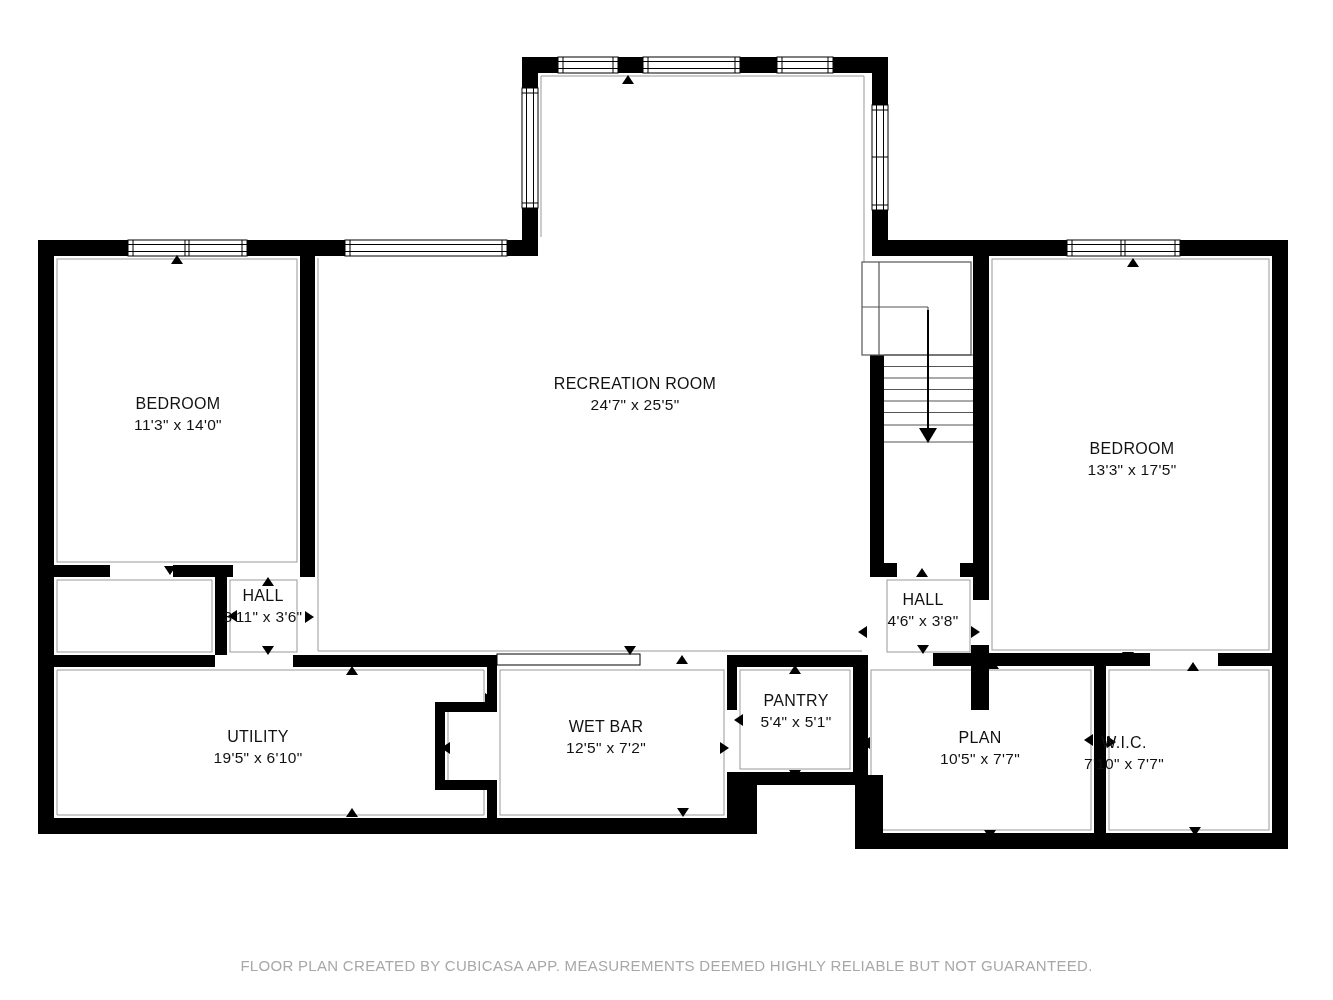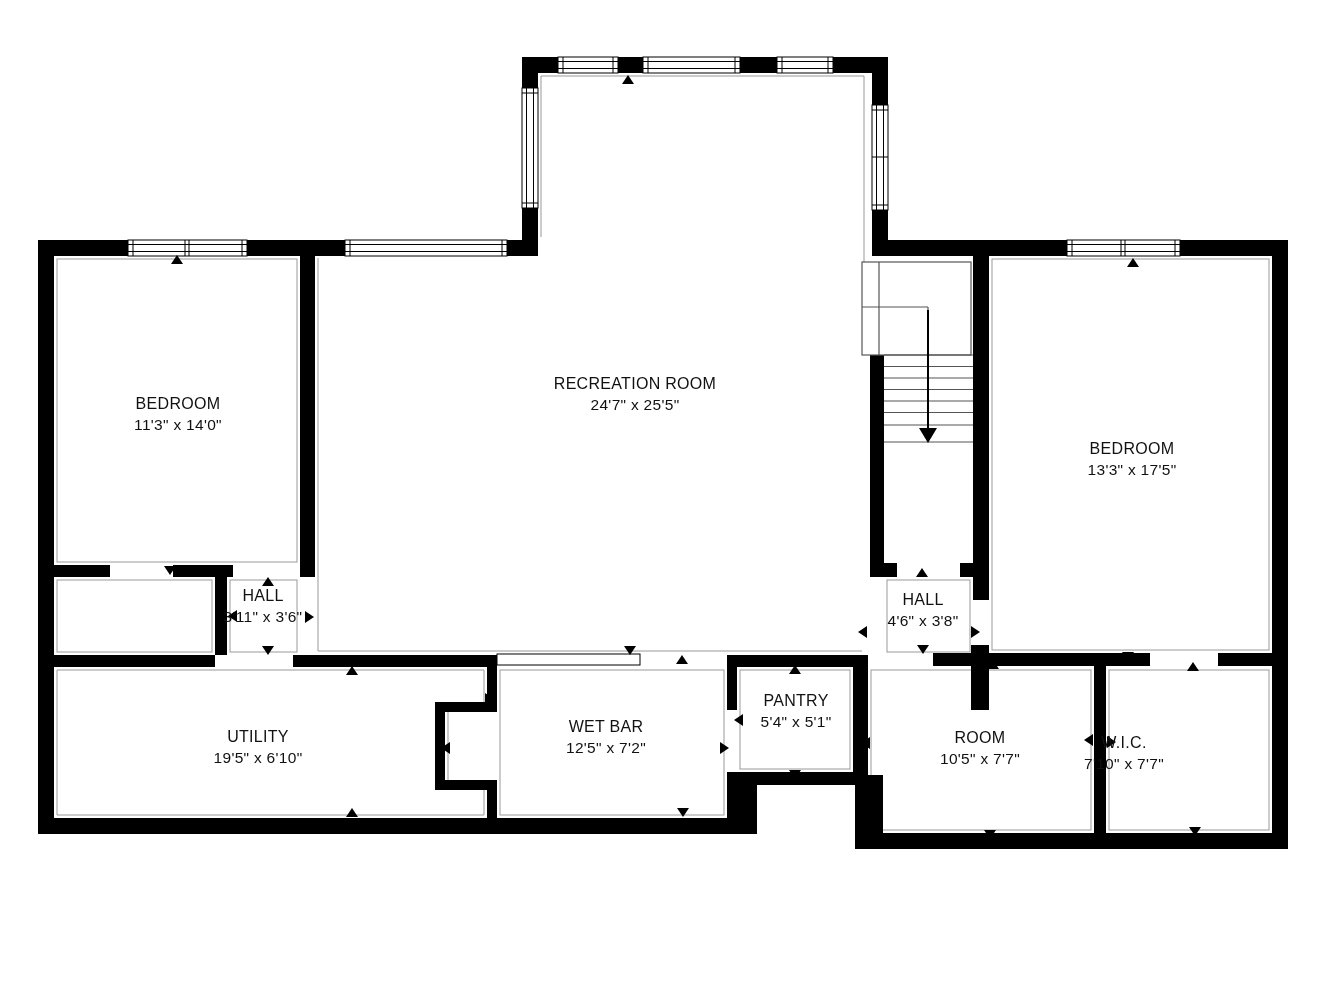--- a/index.html
+++ b/index.html
@@ -185,21 +185,22 @@
   </div>
   <div class="room-label" style="left:606px;top:737px">
     <div class="room-name">WET BAR</div>
     <div class="room-dims">12'5" x 7'2"</div>
   </div>
   <div class="room-label" style="left:796px;top:711px">
     <div class="room-name">PANTRY</div>
     <div class="room-dims">5'4" x 5'1"</div>
   </div>
   <div class="room-label" style="left:980px;top:748px">
-    <div class="room-name">ROOM</div>
+    <div class="room-name">PLAN</div>
     <div class="room-dims">10'5" x 7'7"</div>
   </div>
   <div class="room-label" style="left:1124px;top:753px">
     <div class="room-name">W.I.C.</div>
     <div class="room-dims">7'10" x 7'7"</div>
   </div>
 
+  <div class="footer">FLOOR PLAN CREATED BY CUBICASA APP. MEASUREMENTS DEEMED HIGHLY RELIABLE BUT NOT GUARANTEED.</div>
 </div>
 
 </body></html>

